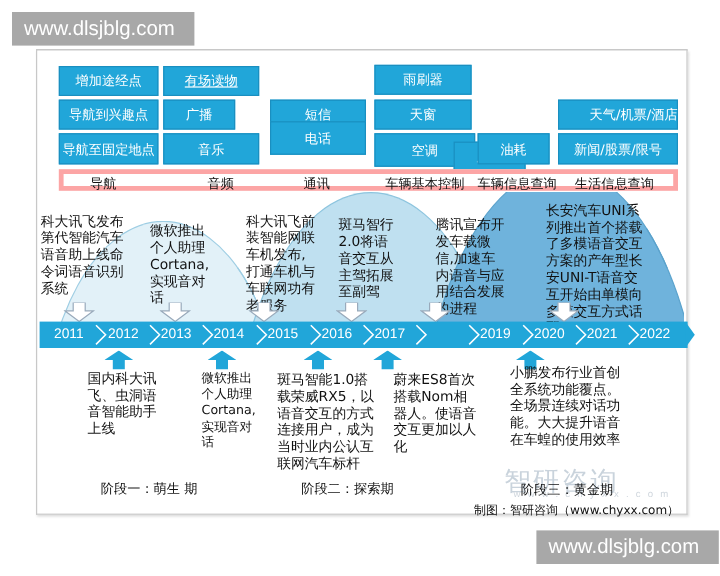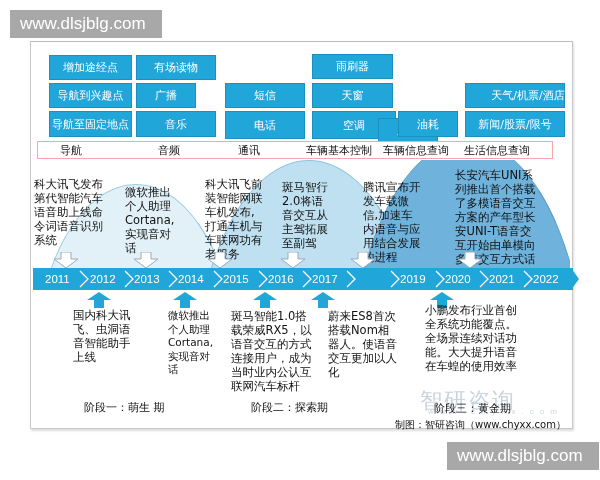--- a/index.html
+++ b/index.html
@@ -7,21 +7,21 @@
          font-family:"DejaVu Sans", sans-serif; color:#111; }
   .wm { position:absolute; background:#a8a8a8; color:#fff; font-family:"Liberation Sans", sans-serif;
         font-size:17px; line-height:28px; padding:0 10px; }
   .wm-top { left:10px; top:10px; width:132px; }
   .wm-bot { left:447px; top:442px; width:132px; }
   .frame { position:absolute; left:30px; top:41px; width:541px; height:386px;
            border:1px solid #c8c8c8; border-top-color:#bbb; box-shadow:1px 2px 2px #ddd; background:#fff; }
   .cat-box { position:absolute; background:#21a6d9; color:#fff; font-size:11px;
              display:flex; align-items:center; justify-content:center; border:1px solid #1a8fc0;
              box-sizing:border-box; white-space:nowrap; }
-  .cat-row { position:absolute; left:37px; top:141px; width:516px; height:18px; border:1px solid #fca5a5;
+  .cat-row { position:absolute; left:49px; top:141px; width:516px; height:18px; border:4px solid #fca5a5;
              box-sizing:border-box; background:#fff; }
   .cat-label { position:absolute; top:1px; font-size:11px; color:#111; white-space:nowrap; }
   .stage-area { position:absolute; left:35px; top:160px; width:535px; height:110px; overflow:hidden; }
   .dome { position:absolute; border-radius:50% 50% 0 0 / 100% 100% 0 0; }
   .timeline { position:absolute; left:33px; top:268px; width:540px; height:22px; background:#21a6d9; }
   .year { position:absolute; top:0; height:22px; line-height:22px; color:#fff; font-size:11.5px;
           font-family:"Liberation Sans", sans-serif; }
   .chev { position:absolute; top:2px; width:12px; height:18px; }
   .tl-tip { position:absolute; left:571px; top:268px; width:0; height:0; border-top:11px solid transparent;
             border-bottom:11px solid transparent; border-left:8px solid #21a6d9; }
@@ -40,26 +40,26 @@
 <div class="wm wm-top">www.dlsjblg.com</div>
 
 <div class="frame"></div>
 
 <div>
 
   <div class="cat-box" style="left:49px;top:55px;width:83px;height:25px;">增加途经点</div>
   <div class="cat-box" style="left:49px;top:83px;width:83px;height:25px;">导航到兴趣点</div>
   <div class="cat-box" style="left:49px;top:111px;width:83px;height:26px;">导航至固定地点</div>
 
-  <div class="cat-box" style="left:136px;top:55px;width:80px;height:25px;">有场读物</div>
+  <div class="cat-box" style="left:136px;top:55px;width:80px;height:25px;text-decoration:underline;">有场读物</div>
   <div class="cat-box" style="left:136px;top:83px;width:60px;height:25px;">广播</div>
   <div class="cat-box" style="left:136px;top:111px;width:80px;height:26px;">音乐</div>
 
   <div class="cat-box" style="left:225px;top:83px;width:80px;height:25px;">短信</div>
-  <div class="cat-box" style="left:225px;top:111px;width:80px;height:28px;">电话</div>
+  <div class="cat-box" style="left:225px;top:101px;width:80px;height:28px;">电话</div>
 
   <div class="cat-box" style="left:312px;top:54px;width:81px;height:25px;">雨刷器</div>
   <div class="cat-box" style="left:312px;top:83px;width:81px;height:25px;">天窗</div>
   <div class="cat-box" style="left:312px;top:111px;width:84px;height:28px;">空调</div>
 
   <div class="cat-box" style="left:378px;top:83px;width:60px;height:25px;margin-top:35px;">胎压</div>
   <div class="cat-box" style="left:398px;top:111px;width:60px;height:26px;">油耗</div>
 
   <div class="cat-box" style="left:465px;top:83px;width:100px;height:25px;padding-left:26px;">天气/机票/酒店</div>
   <div class="cat-box" style="left:465px;top:111px;width:100px;height:26px;">新闻/股票/限号</div>

